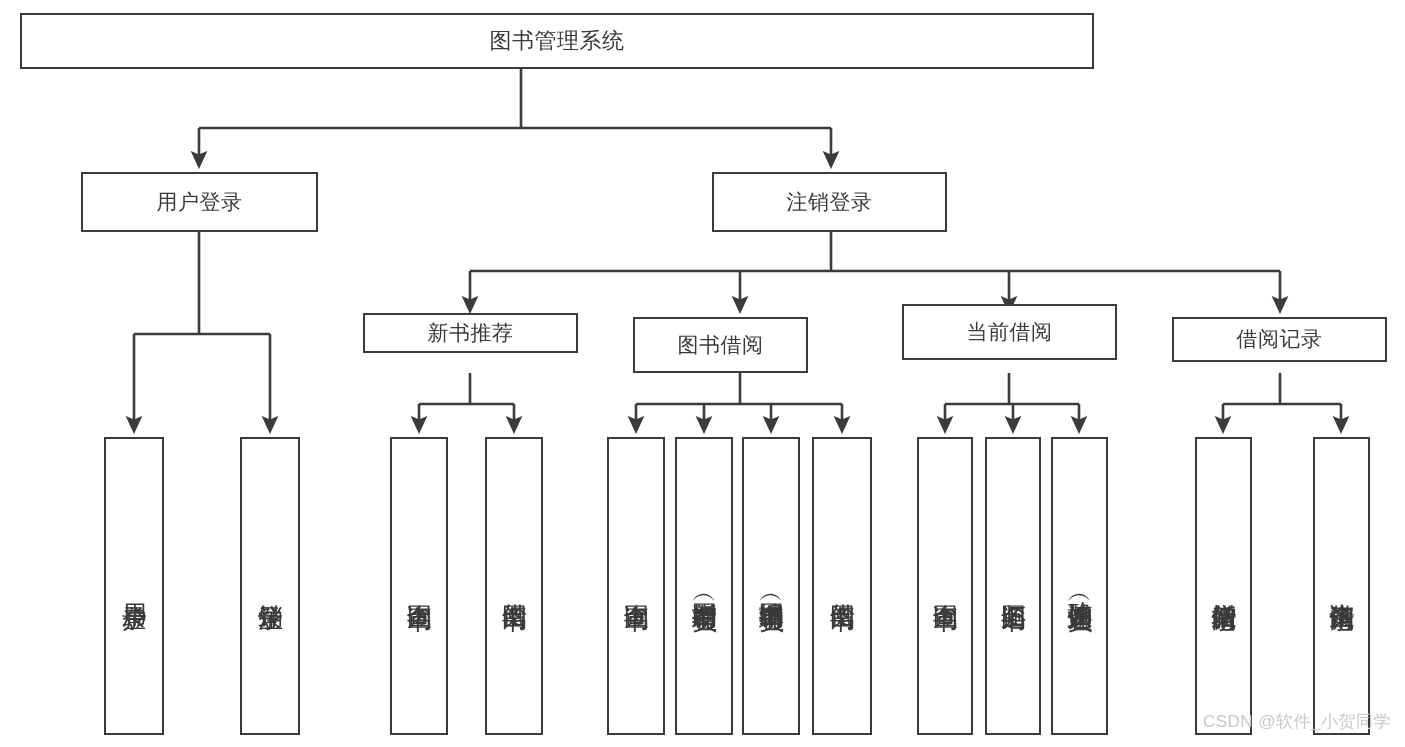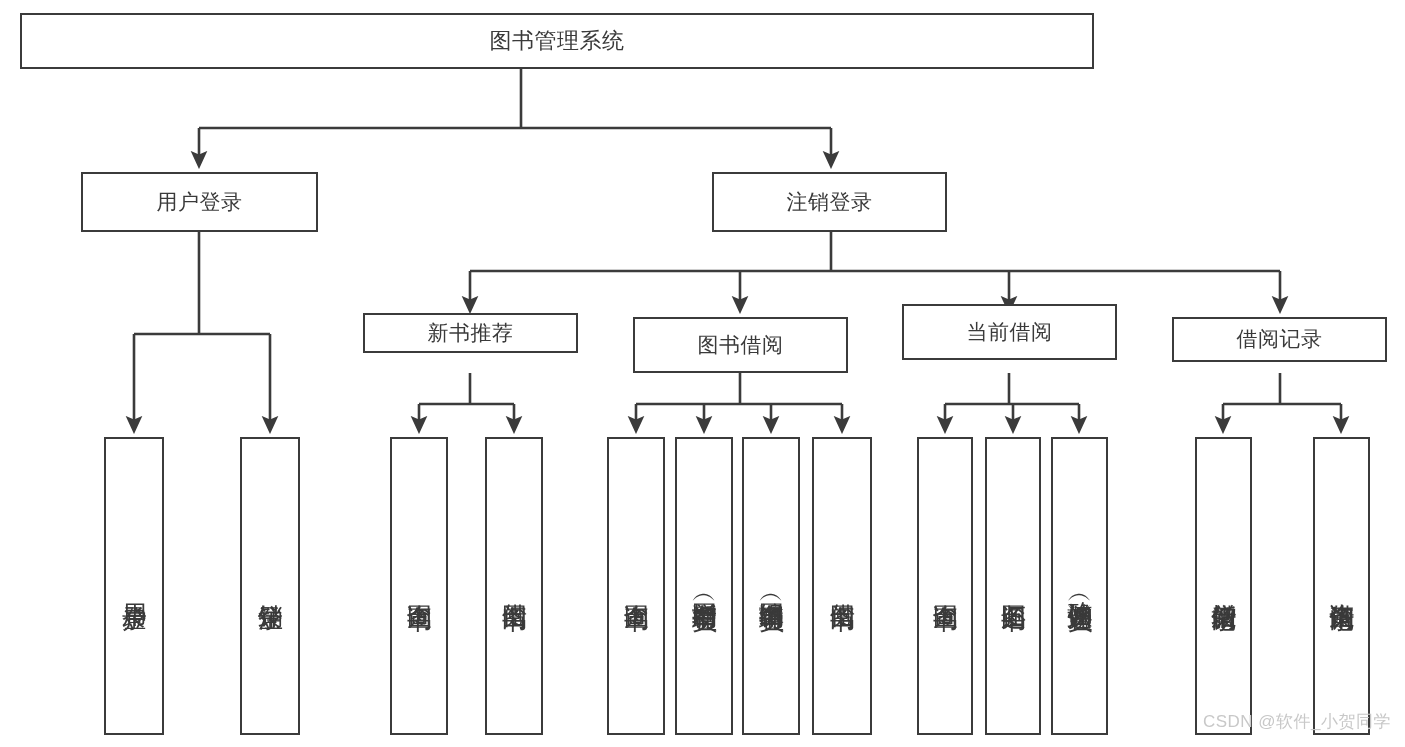--- a/index.html
+++ b/index.html
@@ -150,21 +150,21 @@
   <div class="node horiz" style="left:81px; top:172px; width:237px; height:60px;">
     <span class="node-label">用户登录</span>
   </div>
   <div class="node horiz" style="left:712px; top:172px; width:235px; height:60px;">
     <span class="node-label">注销登录</span>
   </div>
 
   <div class="node horiz" style="left:363px; top:313px; width:215px; height:40px;">
     <span class="node-label">新书推荐</span>
   </div>
-  <div class="node horiz" style="left:633px; top:317px; width:215px; height:56px;">
+  <div class="node horiz" style="left:633px; top:317px; width:175px; height:56px;">
     <span class="node-label">图书借阅</span>
   </div>
   <div class="node horiz" style="left:902px; top:304px; width:215px; height:56px;justify-content:center;">
     <span class="node-label">当前借阅</span>
   </div>
   <div class="node horiz" style="left:1172px; top:317px; width:215px; height:45px;">
     <span class="node-label">借阅记录</span>
   </div>
 
   <div class="node vert" style="left:104px; top:437px; width:60px; height:298px;">

